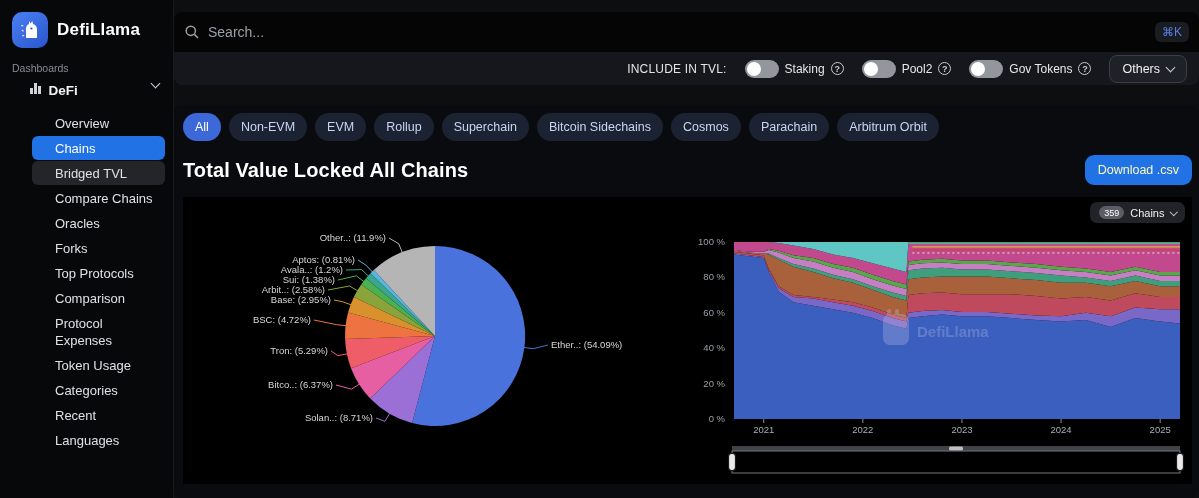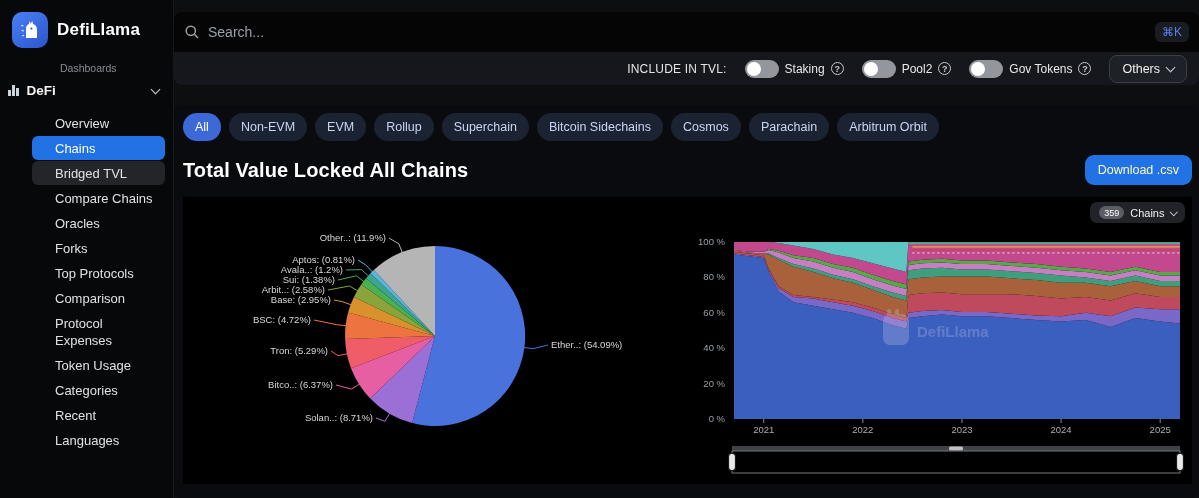--- a/index.html
+++ b/index.html
@@ -8,22 +8,22 @@
   .app { display:flex; width:1199px; height:498px; }
 
   
   .sidebar { width:174px; min-width:174px; background:#07080a; border-right:1px solid #17191d;
     padding-top:12px; overflow:hidden; }
   .logo-row { display:flex; align-items:center; gap:9px; padding:0 12px; }
   .logo-box { width:36px; height:36px; border-radius:10px;
     background:linear-gradient(140deg,#4a80f5 0%,#2b55cc 100%);
     display:flex; align-items:center; justify-content:center; }
   .brand-name { font-size:17px; font-weight:bold; color:#fff; letter-spacing:.2px; }
-  .section-label { font-size:10.5px; color:#878c94; padding:14px 12px 0 12px;margin-left:48px; }
-  .defi-row { display:flex; align-items:center; gap:8px; padding:9px 14px 4px 8px; cursor:pointer; }
+  .section-label { font-size:10.5px; color:#878c94; padding:14px 12px 0 12px; }
+  .defi-row { display:flex; align-items:flex-start; gap:8px; padding:9px 14px 4px 30px; cursor:pointer; }
   .defi-row .bars { display:flex; align-items:flex-end; gap:1.5px; height:11px; }
   .defi-row .bars i { width:2.5px; background:#cfd3da; display:block; }
   .defi-label { font-size:13.5px; font-weight:bold; color:#f2f2f2; flex:1; }
   .chev { width:7px; height:7px; border-right:1.6px solid #cfd3da; border-bottom:1.6px solid #cfd3da;
     transform:rotate(45deg); margin-top:-3px; }
   .nav { margin-top:9px;padding-left:32px; }
   .nav-item { display:flex; align-items:center; gap:7px; font-size:13px; color:#dfe1e5;
     padding:3.5px 10px; margin:1px 8px 1px 13px; border-radius:6px; cursor:pointer; line-height:17px; }
   .nav-item.active { background:#2172e5; color:#fff; margin-left:0; padding-left:23px; border-radius:6px; }
   .nav-item.hover { background:#232529; margin-left:0; padding-left:23px; }

